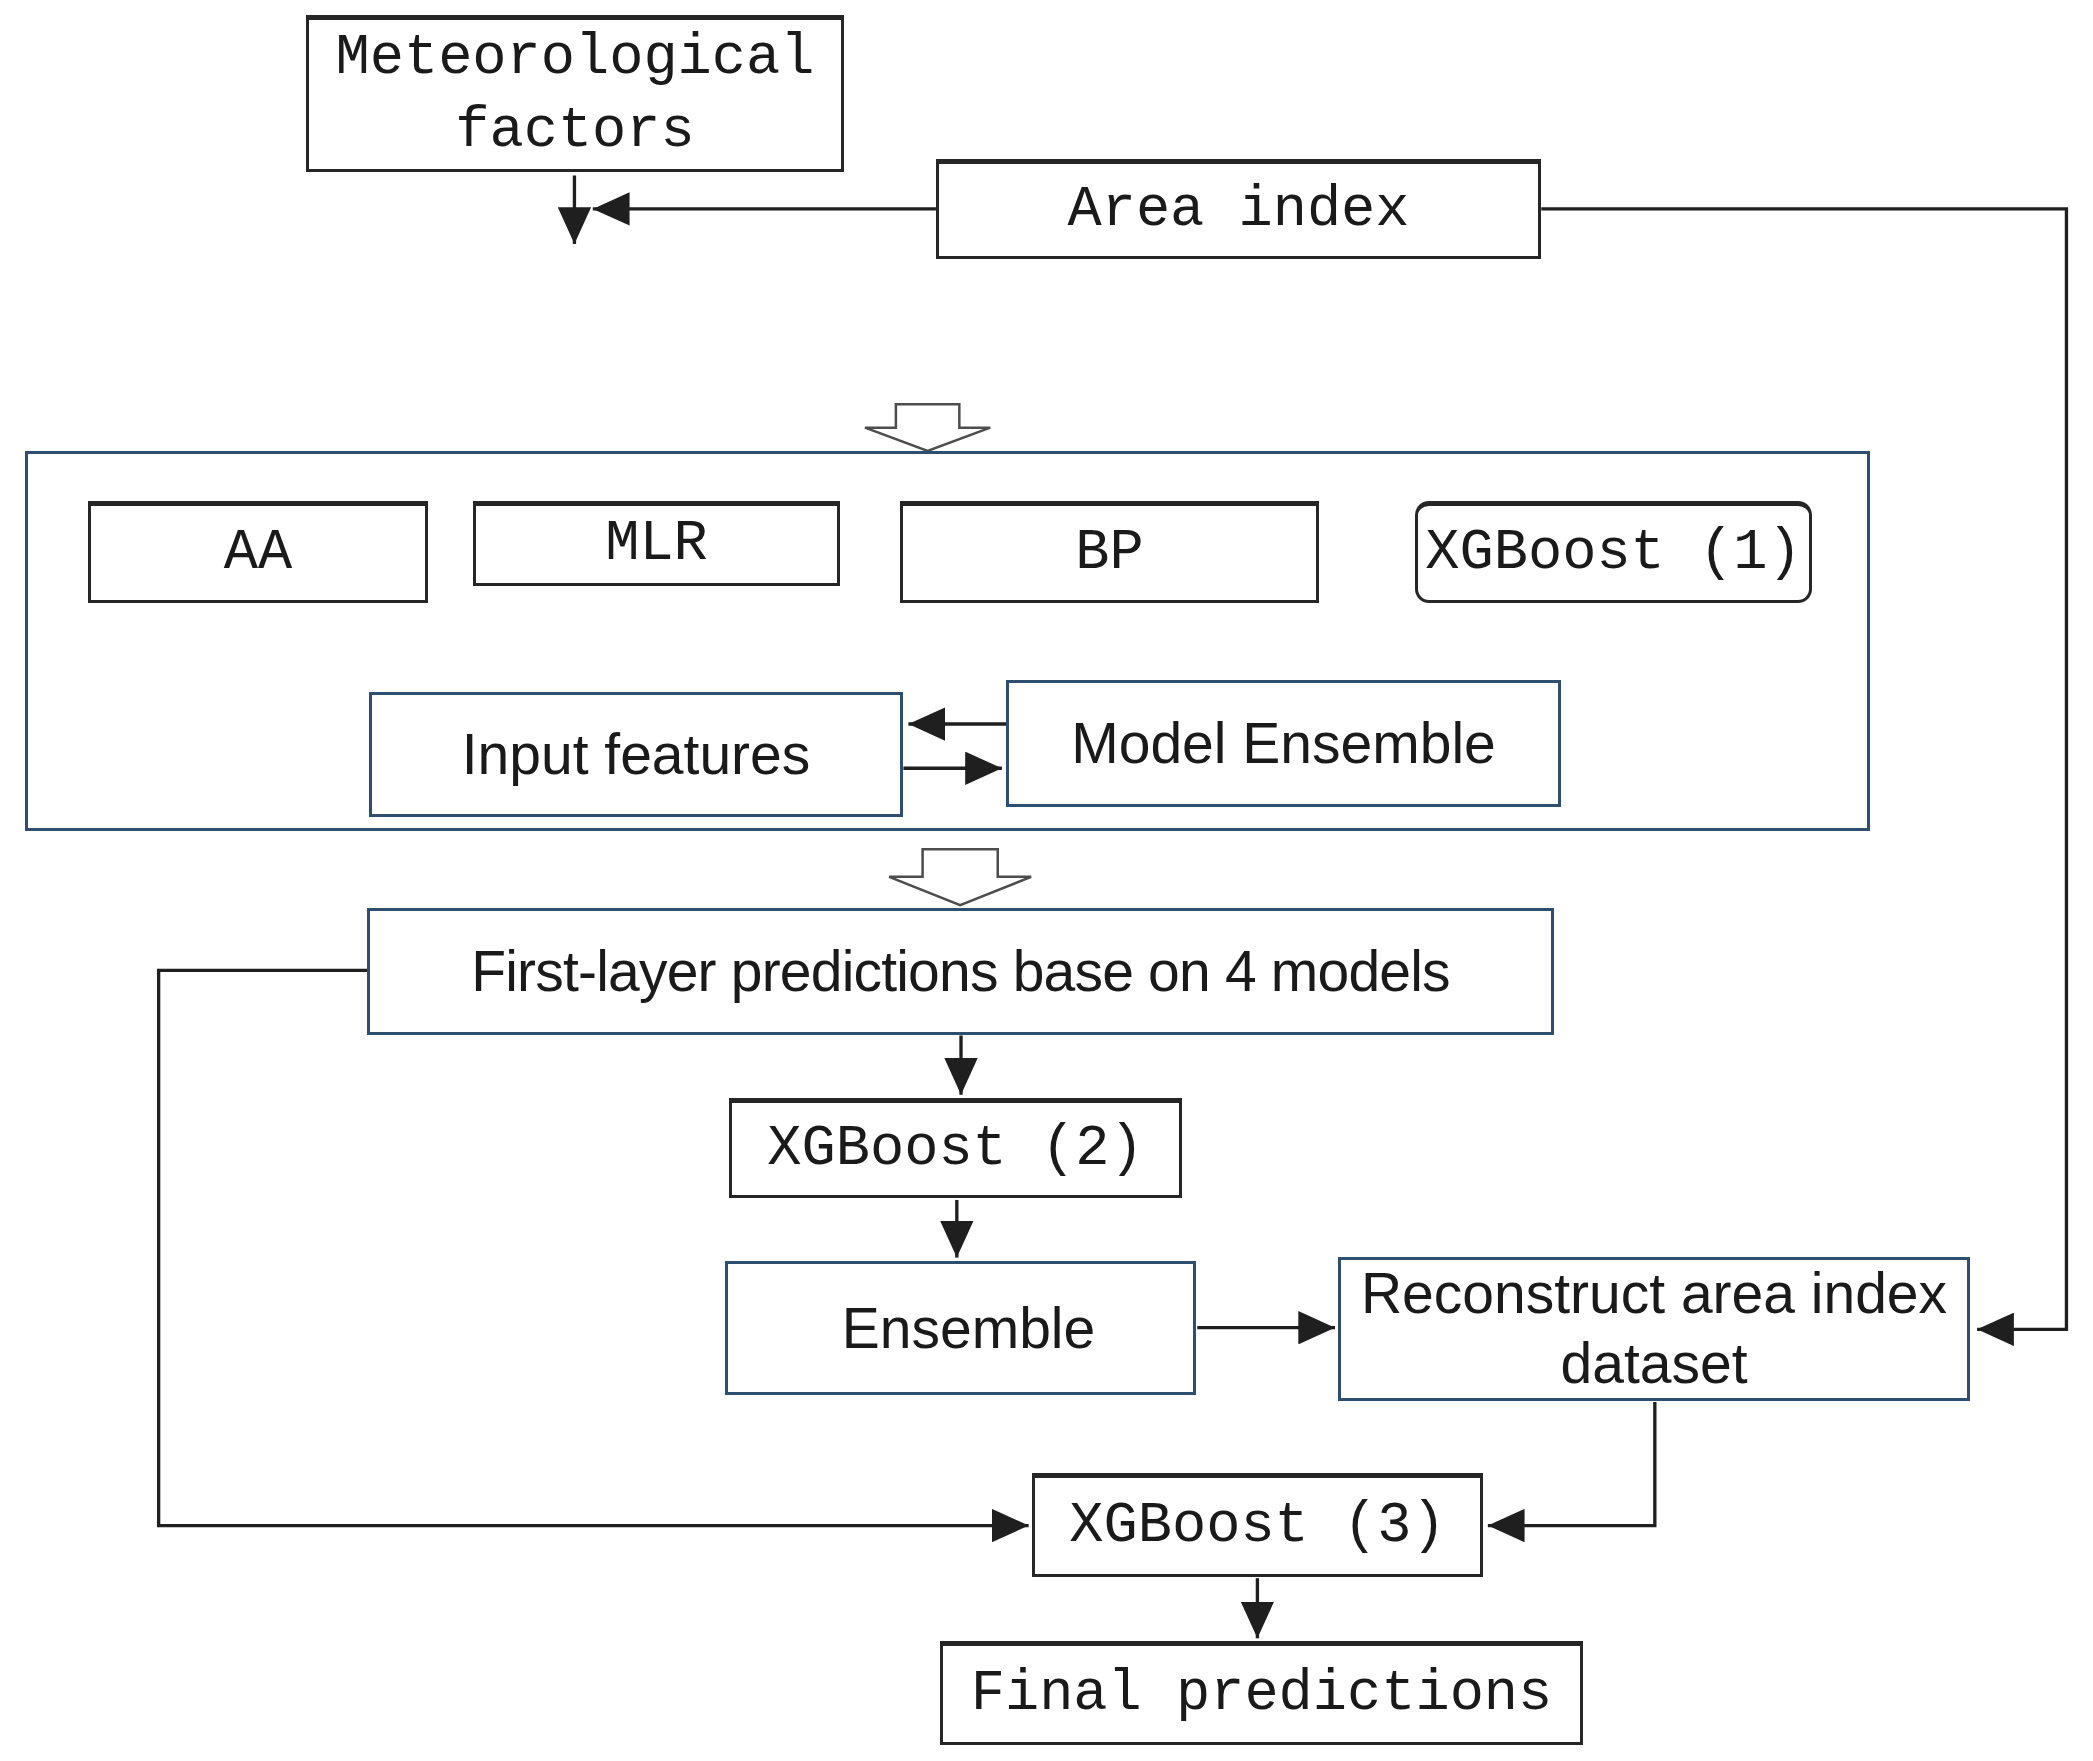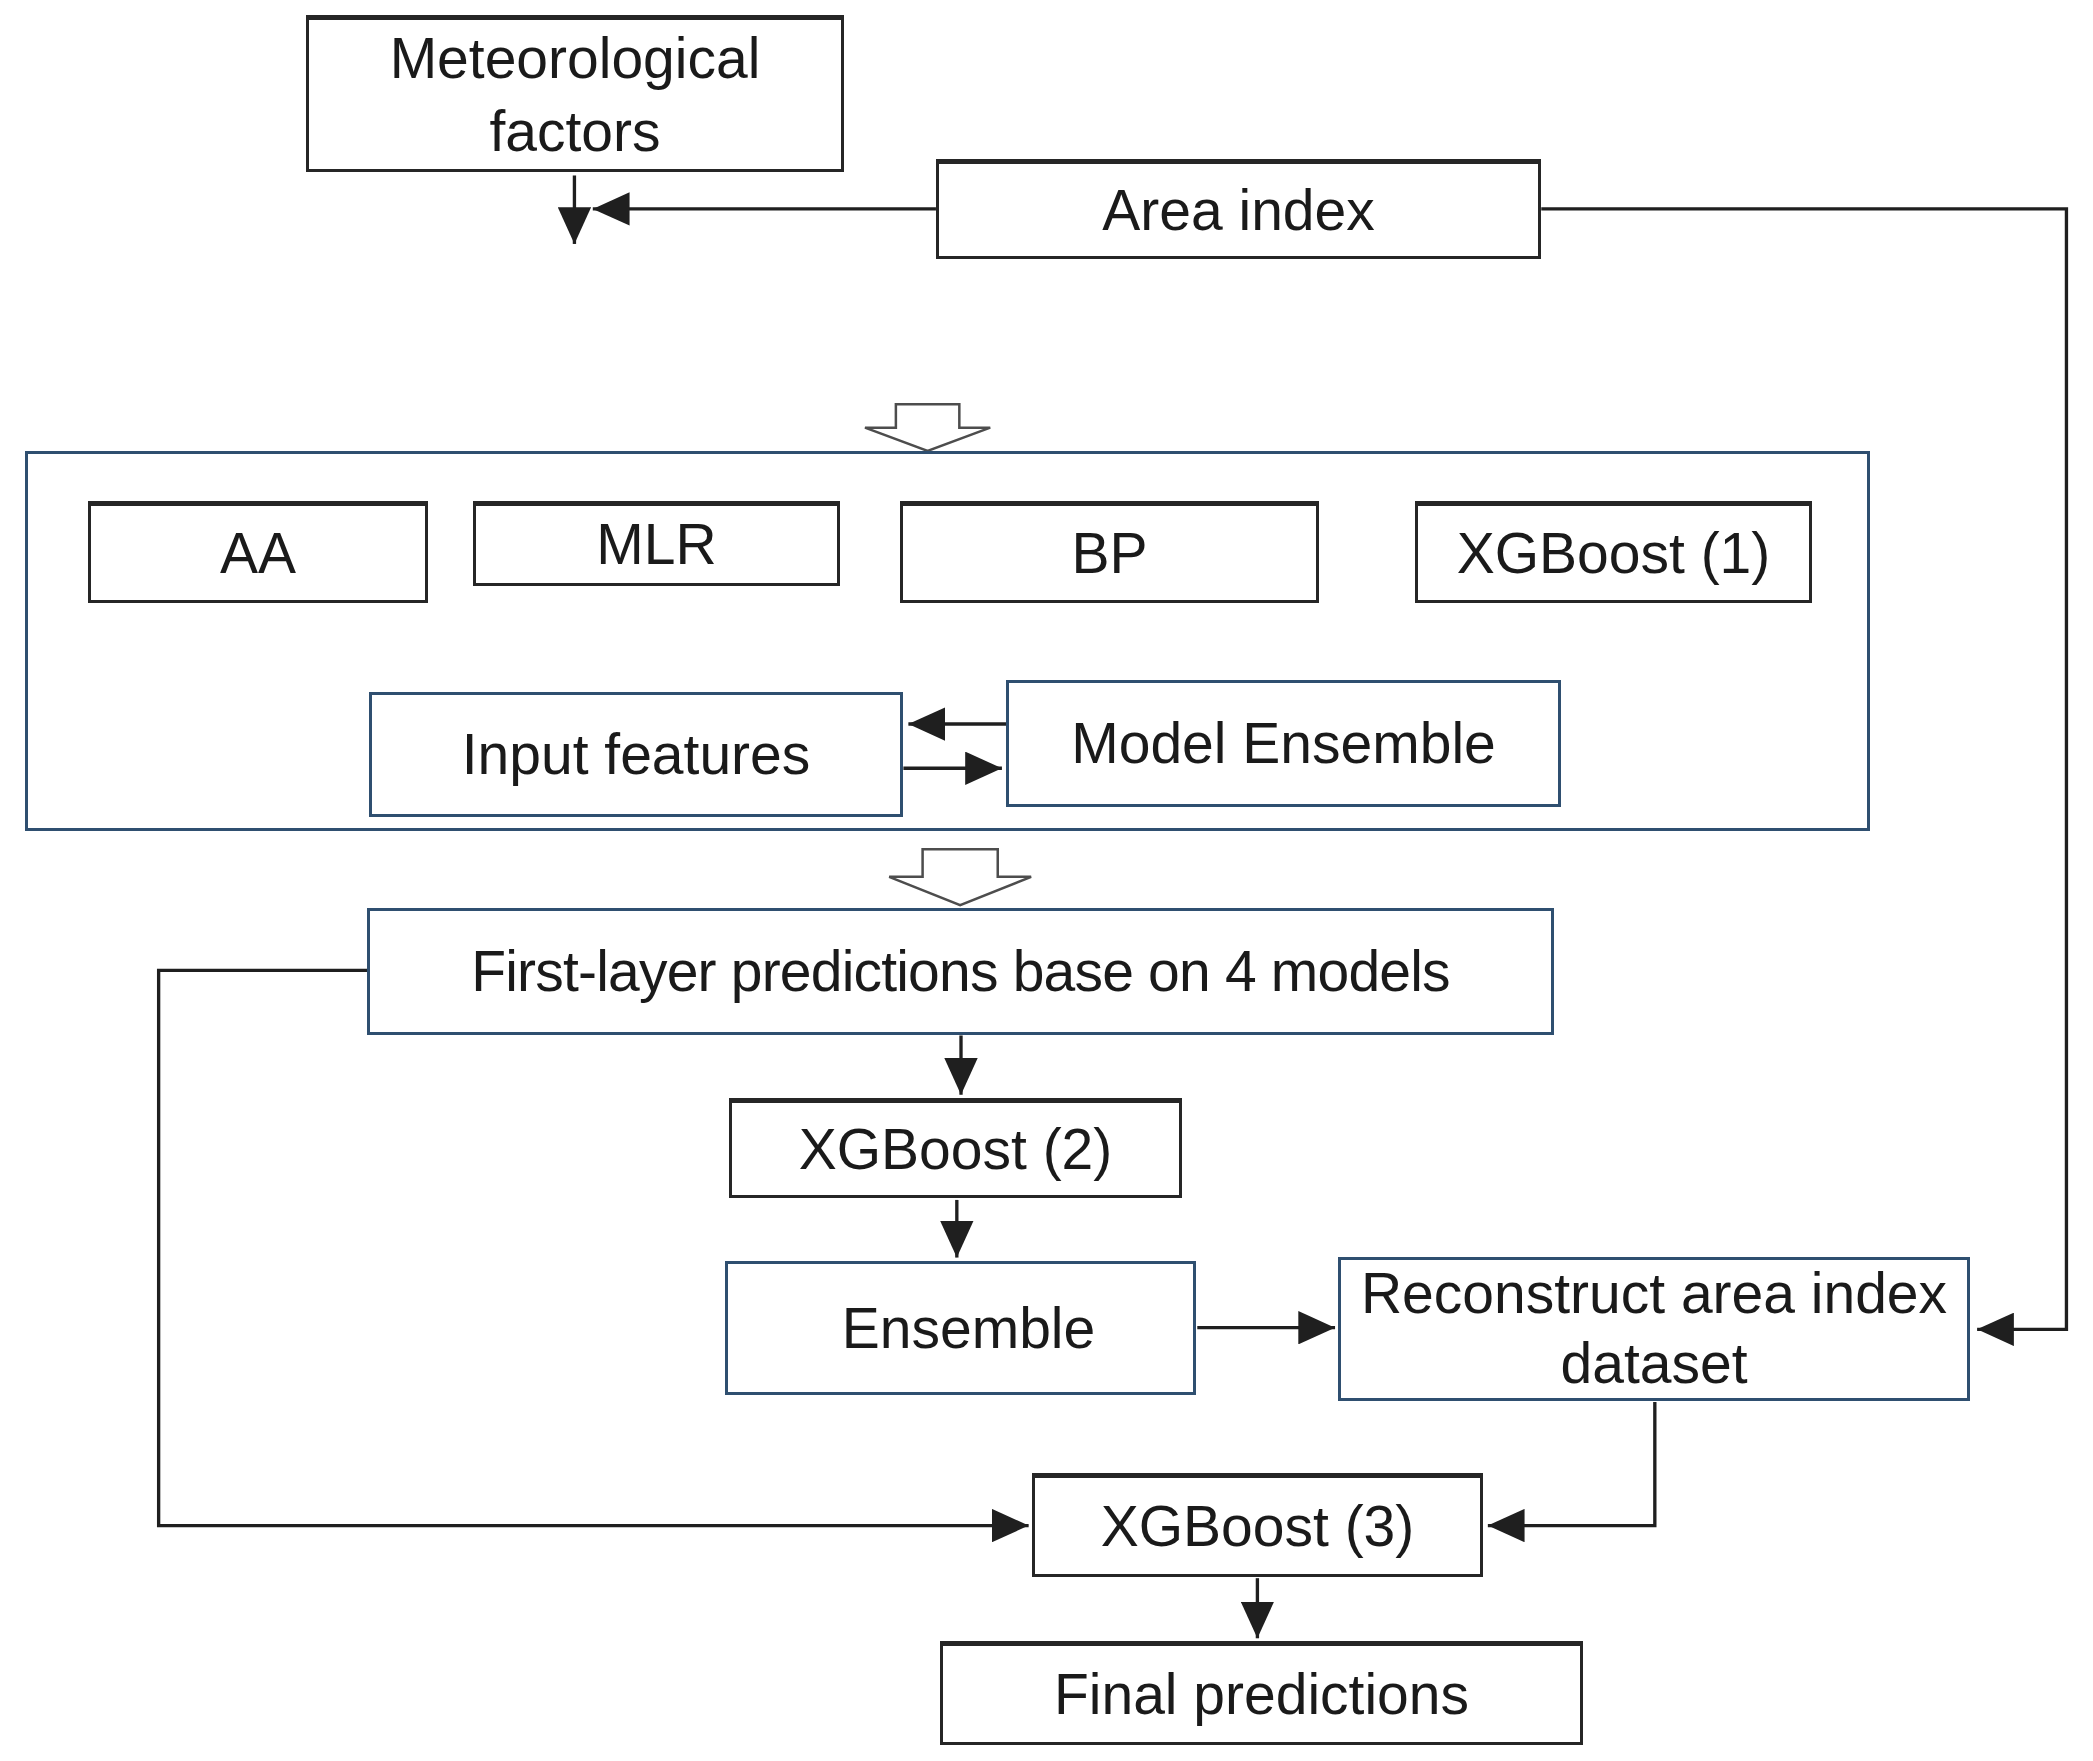--- a/index.html
+++ b/index.html
@@ -27,20 +27,21 @@
     justify-content:center;
     text-align:center;
     font-size:57px;
     line-height:1.3;
     white-space:nowrap;
     z-index:2;
   }
   .black{
     border:3.3px solid var(--box-border);
     border-top-width:5px;
+    font-family:Liberation Mono, monospace;
   }
   .blue{
     border:3.3px solid var(--accent-border);
   }
   .wrap{white-space:normal;line-height:1.28;}
   .frame{background:transparent;z-index:1;}
   .tight{letter-spacing:-0.8px;}
   svg.connectors{
     position:absolute;left:0;top:0;width:2094px;height:1762px;
     z-index:0;
@@ -84,21 +85,21 @@
 
   <div class="box black" style="left:936px;top:159px;width:605px;height:100px;">Area index</div>
 
 
   <div class="box black" style="left:88px;top:501px;width:340px;height:102px;">AA</div>
 
   <div class="box black" style="left:473px;top:501px;width:367px;height:85px;">MLR</div>
 
   <div class="box black" style="left:900px;top:501px;width:419px;height:102px;">BP</div>
 
-  <div class="box black" style="left:1415px;top:501px;width:397px;height:102px;">XGBoost (1)</div>
+  <div class="box black" style="left:1415px;top:501px;width:397px;height:102px;border-radius:14px;">XGBoost (1)</div>
 
   <div class="box blue" style="left:369px;top:692px;width:534px;height:125px;">Input features</div>
 
   <div class="box blue" style="left:1006px;top:680px;width:555px;height:127px;">Model Ensemble</div>
 
   <div class="box blue tight" style="left:367px;top:908px;width:1187px;height:127px;">First-layer predictions base on 4 models</div>
 
   <div class="box black" style="left:729px;top:1098px;width:453px;height:100px;">XGBoost (2)</div>
 
   <div class="box blue" style="left:725px;top:1261px;width:471px;height:134px;padding-left:16px;">Ensemble</div>

